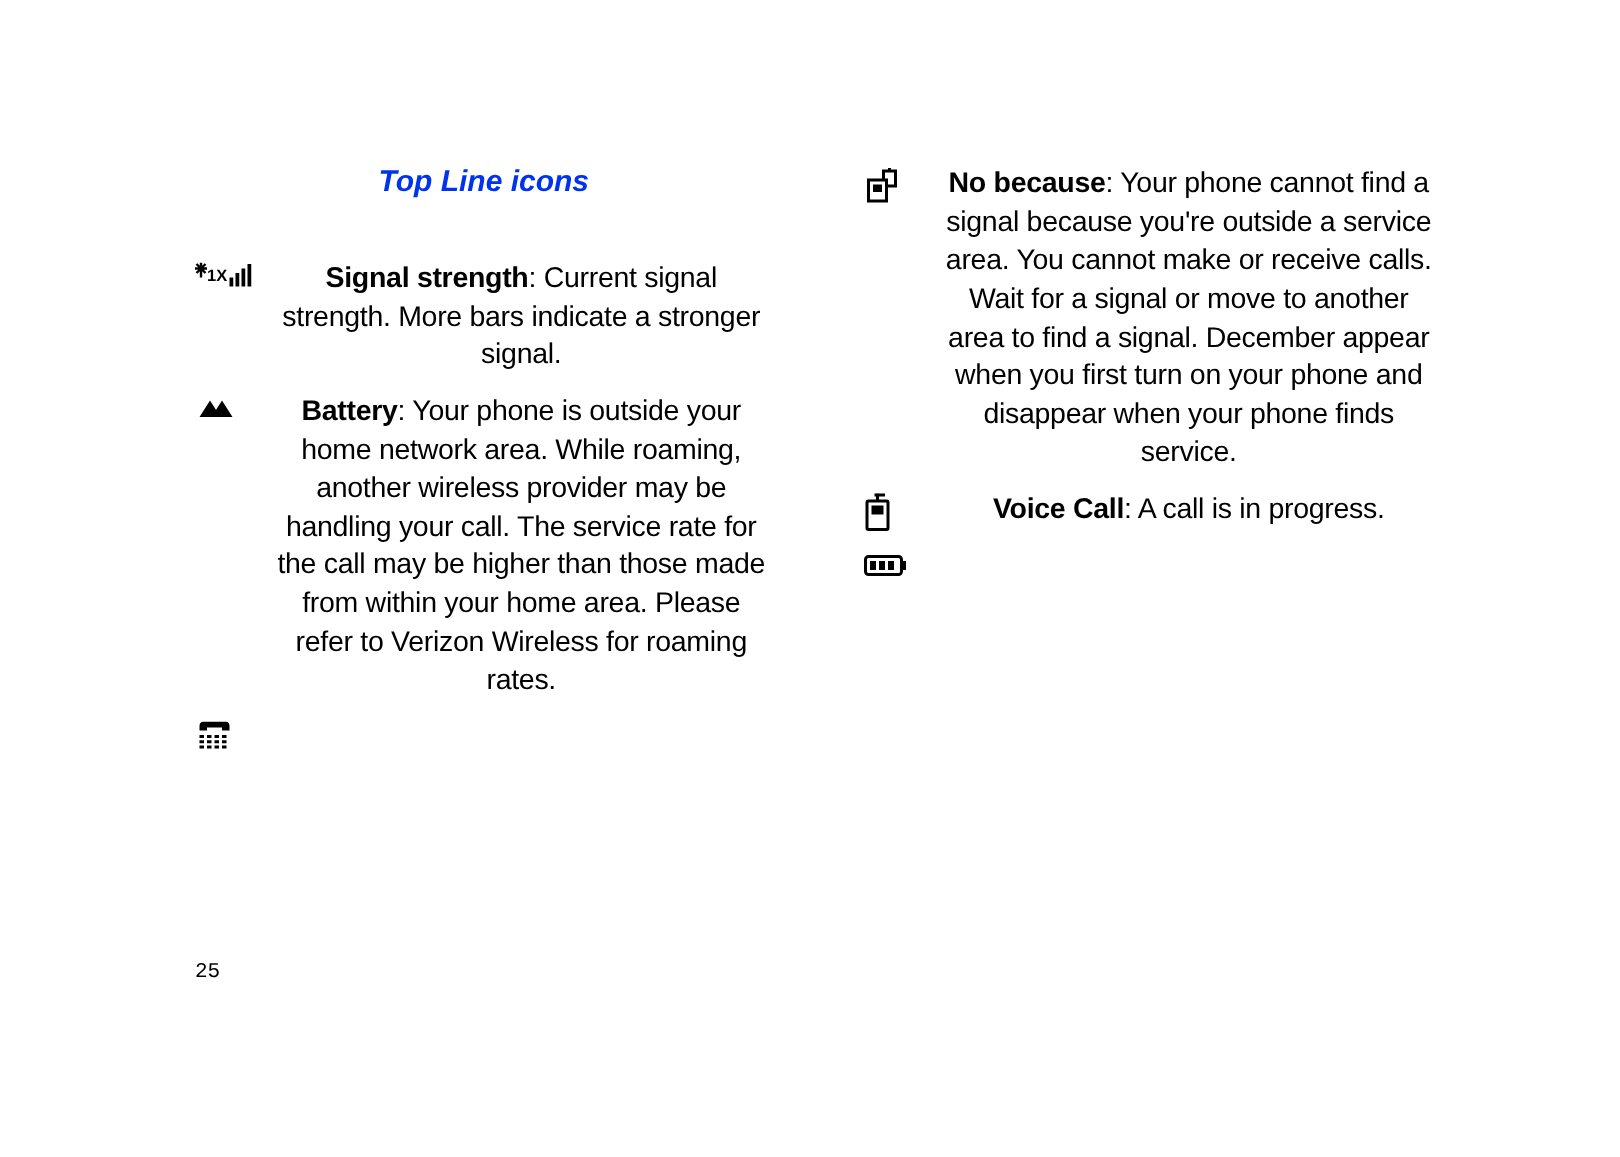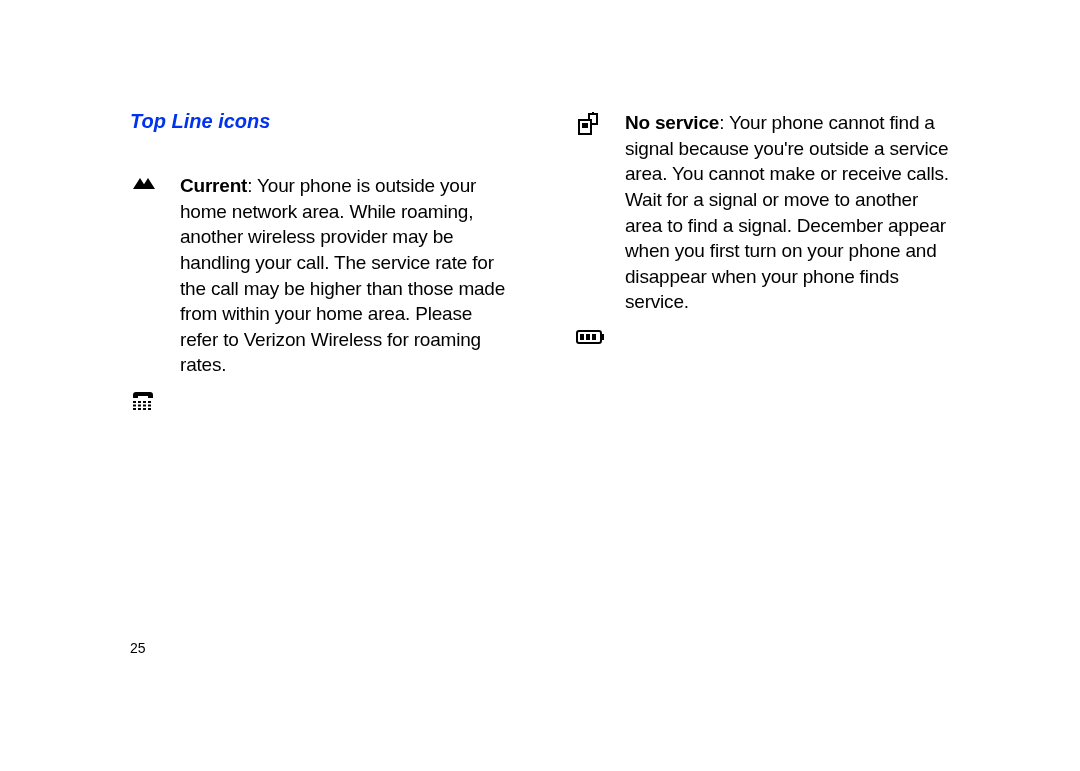--- a/index.html
+++ b/index.html
@@ -12,20 +12,21 @@
     position: relative;
   }
   .page {
     padding: 110px 120px 0 130px;
     display: flex;
     gap: 60px;
   }
   .col {
     flex: 1;
     min-width: 0;
+    text-align: center;
   }
   .section-heading {
     color: #0033ee;
     font-style: italic;
     font-weight: bold;
     font-size: 20px;
     margin-bottom: 40px;
   }
   .entry {
     display: flex;
@@ -47,39 +48,57 @@
     letter-spacing: -0.2px;
   }
   .desc .term {
     font-weight: bold;
   }
   .page-num {
     position: absolute;
     left: 130px;
     top: 640px;
     font-size: 14px;
+    font-family: Liberation Mono, monospace;
   }
 </style>
 </head>
 <body>
 
 <div class="page">
 
   <div class="col">
     <div class="section-heading">Top Line icons</div>
 
+    <div class="entry">
+      <div class="icon-cell">
+        <svg width="44" height="18" viewBox="0 0 44 18">
+          <g fill="#000">
+            <path d="M4 0 L4 10 M0 4 L8 4 M1 1 L7 7 M7 1 L1 7" stroke="#000" stroke-width="1.6" fill="none"></path>
+            <text x="8" y="12" font-size="11" font-family="Arial" font-weight="bold">1X</text>
+            <rect x="23" y="10" width="2.5" height="6"></rect>
+            <rect x="27" y="7" width="2.5" height="9"></rect>
+            <rect x="31" y="4" width="2.5" height="12"></rect>
+            <rect x="35" y="1" width="2.5" height="15"></rect>
+          </g>
+        </svg>
+      </div>
+      <div class="desc">
+        <span class="term">Signal strength</span><span>: Current signal strength. More bars indicate a stronger signal.</span>
+      </div>
+    </div>
 
     <div class="entry">
       <div class="icon-cell">
         <svg width="30" height="16" viewBox="0 0 30 16">
           <path d="M3 14 L10 3 L17 14 Z M11 14 L18 3 L25 14 Z" fill="#000"></path>
         </svg>
       </div>
       <div class="desc">
-        <span class="term">Current</span><span>: Your phone is outside your home network area. While roaming, another wireless provider may be handling your call. The service rate for the call may be higher than those made from within your home area. Please refer to Verizon Wireless for roaming rates.</span>
+        <span class="term">Battery</span><span>: Your phone is outside your home network area. While roaming, another wireless provider may be handling your call. The service rate for the call may be higher than those made from within your home area. Please refer to Verizon Wireless for roaming rates.</span>
       </div>
     </div>
 
     <div class="entry">
       <div class="icon-cell">
         <svg width="28" height="20" viewBox="0 0 28 20">
           <path d="M3 3 Q3 0 6 0 L20 0 Q23 0 23 3 L23 6 L18 6 L18 4 L8 4 L8 6 L3 6 Z" fill="#000"></path>
           <rect x="3" y="9" width="20" height="9" fill="none" stroke="#000" stroke-width="0"></rect>
           <g fill="#000">
             <rect x="3" y="9" width="3" height="2"></rect>
@@ -106,24 +125,37 @@
     <div class="entry">
       <div class="icon-cell">
         <svg width="26" height="24" viewBox="0 0 26 24">
           <rect x="4" y="8" width="12" height="14" fill="none" stroke="#000" stroke-width="2"></rect>
           <rect x="7" y="11" width="6" height="5" fill="#000"></rect>
           <path d="M14 8 L14 2 L22 2 L22 12 L16 12" fill="none" stroke="#000" stroke-width="2"></path>
           <line x1="18" y1="2" x2="18" y2="-1" stroke="#000" stroke-width="2"></line>
         </svg>
       </div>
       <div class="desc">
-        <span class="term">No service</span><span>: Your phone cannot find a signal because you're outside a service area. You cannot make or receive calls. Wait for a signal or move to another area to find a signal. December appear when you first turn on your phone and disappear when your phone finds service.</span>
+        <span class="term">No because</span><span>: Your phone cannot find a signal because you're outside a service area. You cannot make or receive calls. Wait for a signal or move to another area to find a signal. December appear when you first turn on your phone and disappear when your phone finds service.</span>
       </div>
     </div>
 
+    <div class="entry">
+      <div class="icon-cell">
+        <svg width="22" height="26" viewBox="0 0 22 26">
+          <rect x="3" y="5" width="14" height="19" rx="1" fill="none" stroke="#000" stroke-width="2"></rect>
+          <rect x="6" y="8" width="8" height="6" fill="#000"></rect>
+          <line x1="10" y1="5" x2="10" y2="0" stroke="#000" stroke-width="2"></line>
+          <rect x="8" y="-1" width="7" height="3" fill="#000"></rect>
+        </svg>
+      </div>
+      <div class="desc">
+        <span class="term">Voice Call</span><span>: A call is in progress.</span>
+      </div>
+    </div>
 
     <div class="entry">
       <div class="icon-cell">
         <svg width="32" height="16" viewBox="0 0 32 16">
           <rect x="2" y="2" width="24" height="12" rx="2" fill="none" stroke="#000" stroke-width="2"></rect>
           <rect x="26" y="5" width="3" height="6" fill="#000"></rect>
           <rect x="5" y="5" width="4" height="6" fill="#000"></rect>
           <rect x="11" y="5" width="4" height="6" fill="#000"></rect>
           <rect x="17" y="5" width="4" height="6" fill="#000"></rect>
         </svg>

